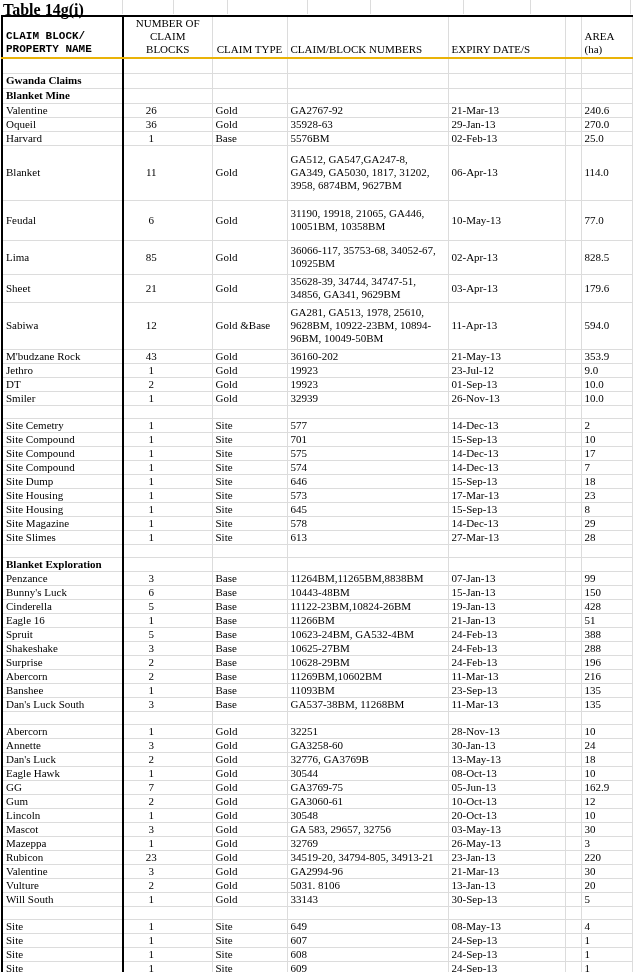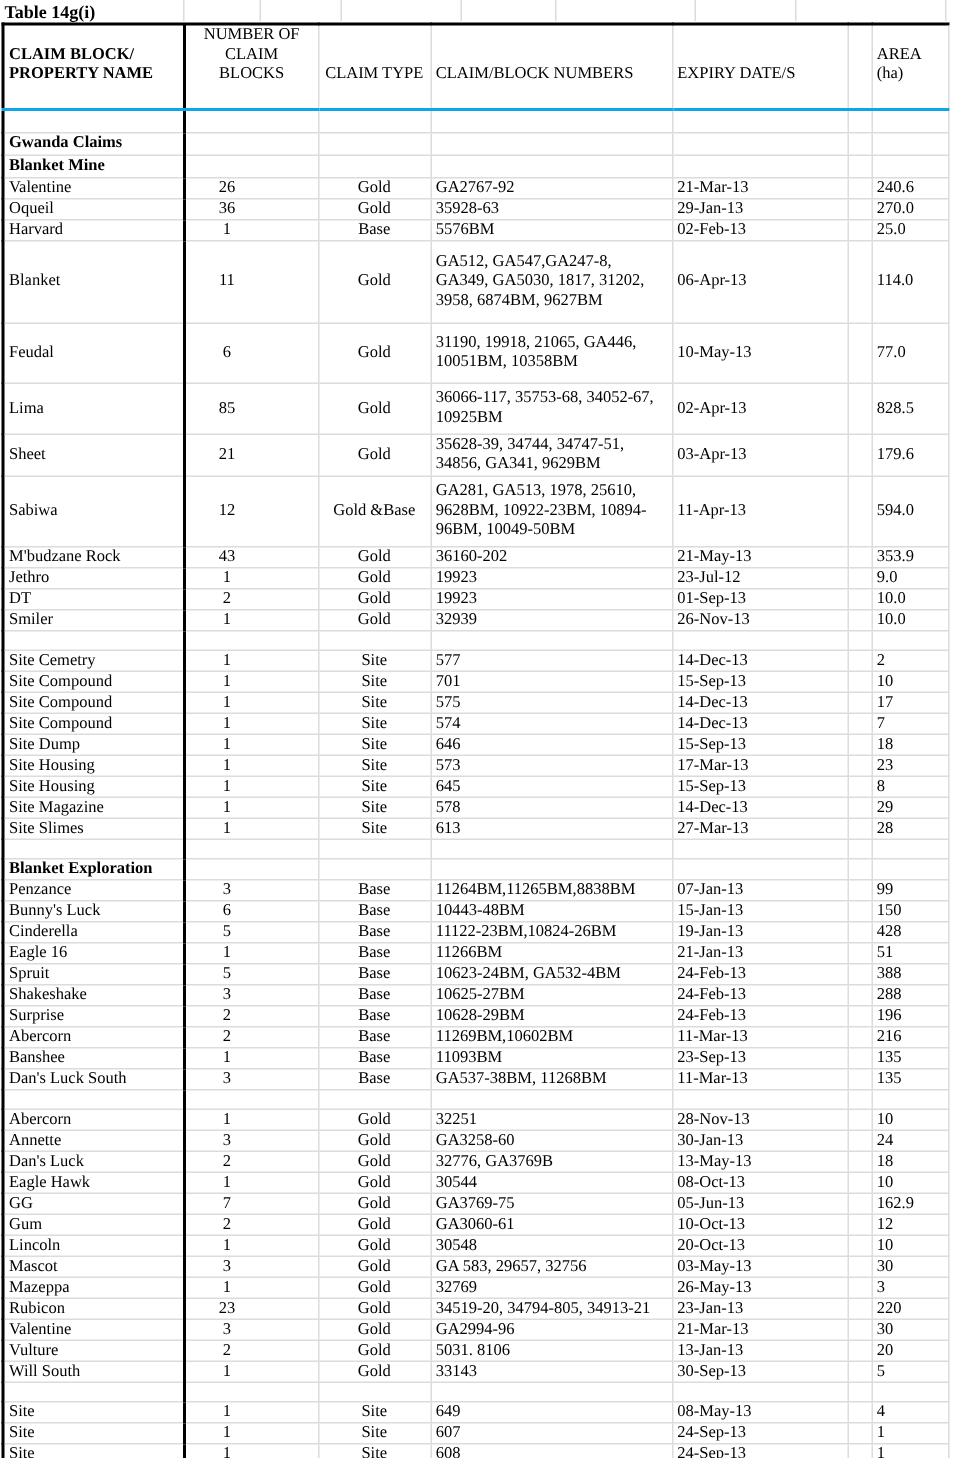--- a/index.html
+++ b/index.html
@@ -2,49 +2,49 @@
 <html><head>
 <meta charset="utf-8">
 <style>
   html,body{margin:0;padding:0;}
   body{
     width:635px;height:972px;background:#ffffff;position:relative;
     font-family:"Liberation Serif", serif;color:#000;
   }
   .title-row{position:absolute;top:0;left:0;width:635px;height:15px;}
   .title-row .title{
-    position:absolute;left:3px;top:1px;font-size:12px;font-weight:bold;white-space:nowrap;
+    position:absolute;left:3px;top:1px;font-size:16px;font-weight:bold;white-space:nowrap;
   }
   .vstub{position:absolute;top:0;width:1px;height:14px;background:#dcdcdc;}
 
   table.sheet{
     position:absolute;top:15px;left:1px;width:630px;
     border-collapse:collapse;table-layout:fixed;
     border-top:2px solid #000;border-left:2px solid #000;
     border-right:1px solid #000;border-bottom:3px solid #000;
   }
   col.w1{width:121px}col.w2{width:89px}col.w3{width:75px}
   col.w4{width:161px}col.w5{width:117px}col.w6{width:16px}col.w7{width:51px}
 
   th,td{
     font-size:11px;line-height:13px;padding:0 3px;overflow:hidden;
     border:1px solid #dcdcdc;vertical-align:middle;
   }
   thead th{
     font-weight:normal;text-align:left;vertical-align:bottom;
-    white-space:pre-line;height:31px;padding-bottom:16px;
-    border-bottom:2px solid #0ea5e9;
+    white-space:pre-line;height:31px;padding-bottom:1px;
+    border-bottom:2px solid #eab308;
   }
-  thead th.c1{font-weight:bold;}
+  thead th.c1{font-weight:bold;font-family:Liberation Mono, monospace;}
   thead th.c2,thead th.c3{text-align:center;}
   th.c1,td.c1{border-right:2px solid #000;border-left:none;}
   td{white-space:normal;}
   td.c1{white-space:nowrap;}
   td.c2{text-align:center;padding-right:36px;white-space:nowrap;}
-  td.c3{text-align:center;white-space:nowrap;}
+  td.c3{white-space:nowrap;}
   td.c5,td.c7{white-space:nowrap;}
   tbody tr{height:13.7px;}
   tr.section td{font-weight:bold;margin-left:47px;}
 </style>
 </head>
 <body>
 
 <div class="title-row">
   <span class="title">Table 14g(i)</span>
   <span class="vstub" style="left:122px"></span>

